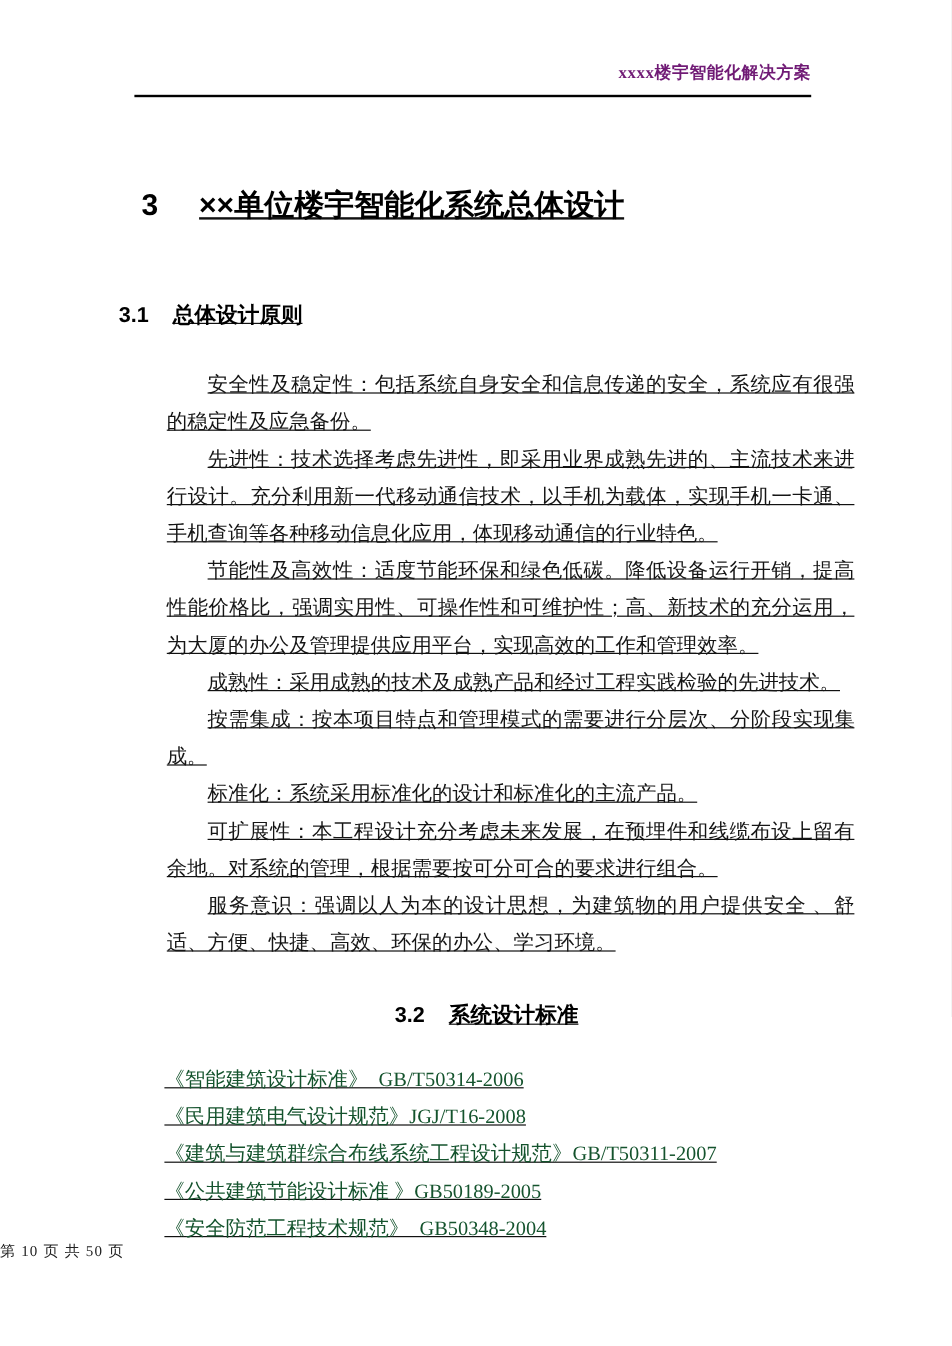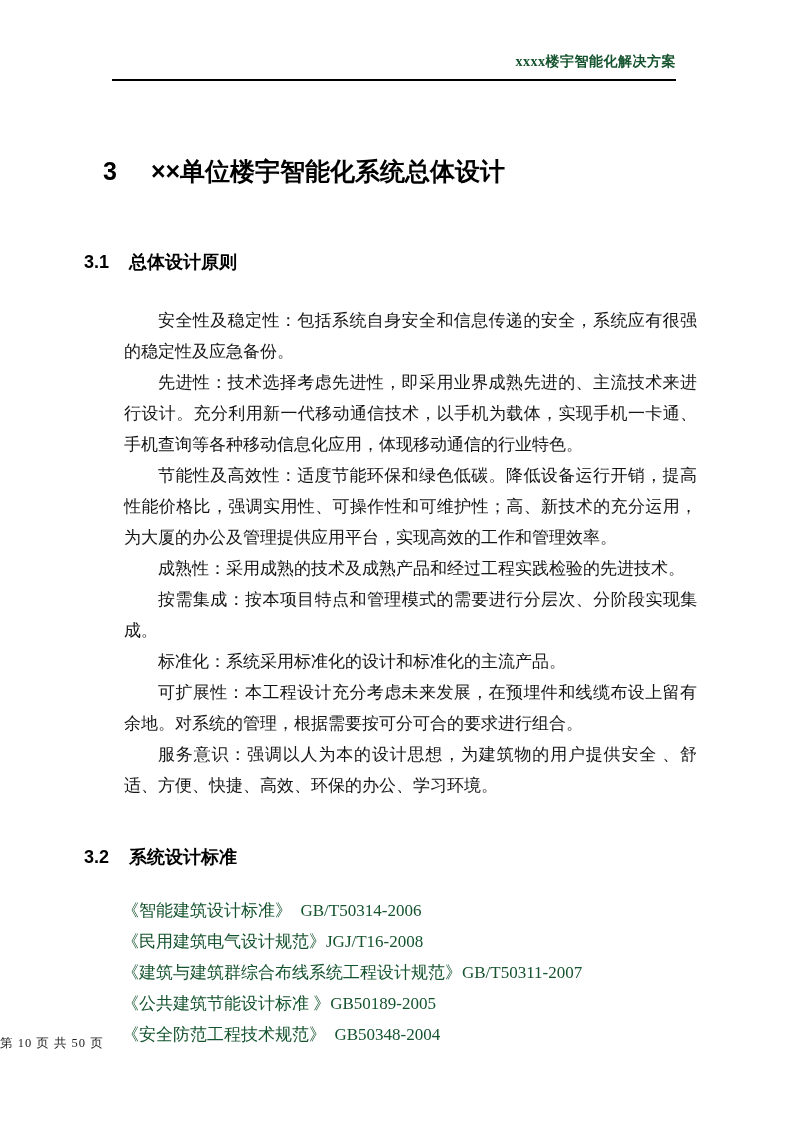--- a/index.html
+++ b/index.html
@@ -16,37 +16,38 @@
   }
   
   .header-title {
     position: absolute;
     top: 53px;
     right: 117px;
     font-family: "Liberation Serif", "DejaVu Serif", serif;
     font-weight: 700;
     font-size: 14px;
     line-height: 17px;
-    color: #14532d;
+    color: #701a75;
     letter-spacing: 0.5px;
   }
   .header-rule {
     position: absolute;
     left: 112px;
     top: 79px;
     width: 564px;
     height: 2px;
     background: #000000;
   }
   
   .content {
     position: absolute;
-    left: 88px;
+    left: 103px;
     top: 157px;
     width: 609px;
+    text-decoration: underline;
   }
   .h1 {
     margin-left: 15px;
     font-family: "Liberation Sans", "DejaVu Sans", sans-serif;
     font-weight: 700;
     font-size: 25px;
     line-height: 29px;
     color: #000000;
     white-space: nowrap;
   }
@@ -54,21 +55,21 @@
   .h2 {
     font-family: "Liberation Sans", "DejaVu Sans", sans-serif;
     font-weight: 700;
     font-size: 18px;
     line-height: 21px;
     color: #000000;
     white-space: nowrap;
   }
   .h2 .num { display: inline-block; margin-right: 20px; }
   .h2-31 { margin-top: 66px; margin-left: -4px; }
-  .h2-32 { margin-top: 46px; margin-left: -4px; }
+  .h2-32 { margin-top: 35px; margin-left: -4px; text-align: center; }
   .paragraphs { margin-top: 32px; margin-left: 36px; }
   .paragraphs .para {
     font-size: 17px;
     line-height: 31px;
     text-align: justify;
     text-justify: inter-character;
     text-indent: 2em;
     color: #151515;
   }
   

